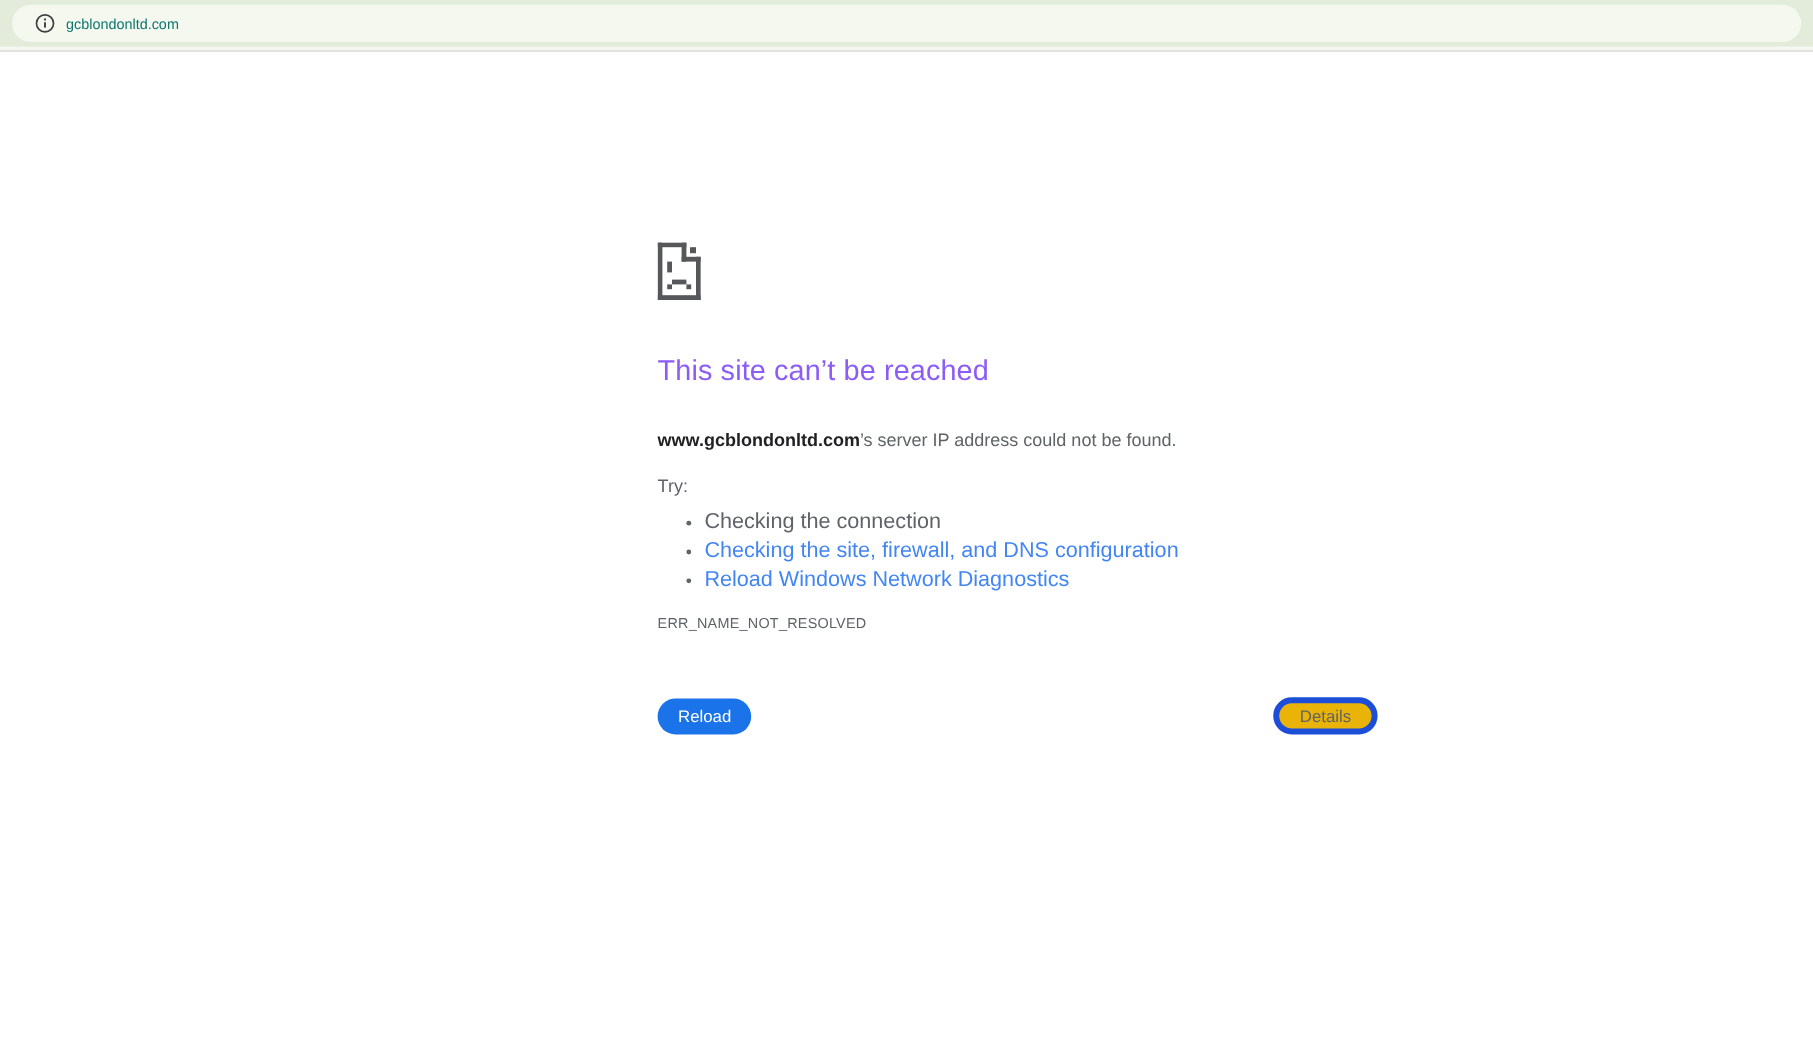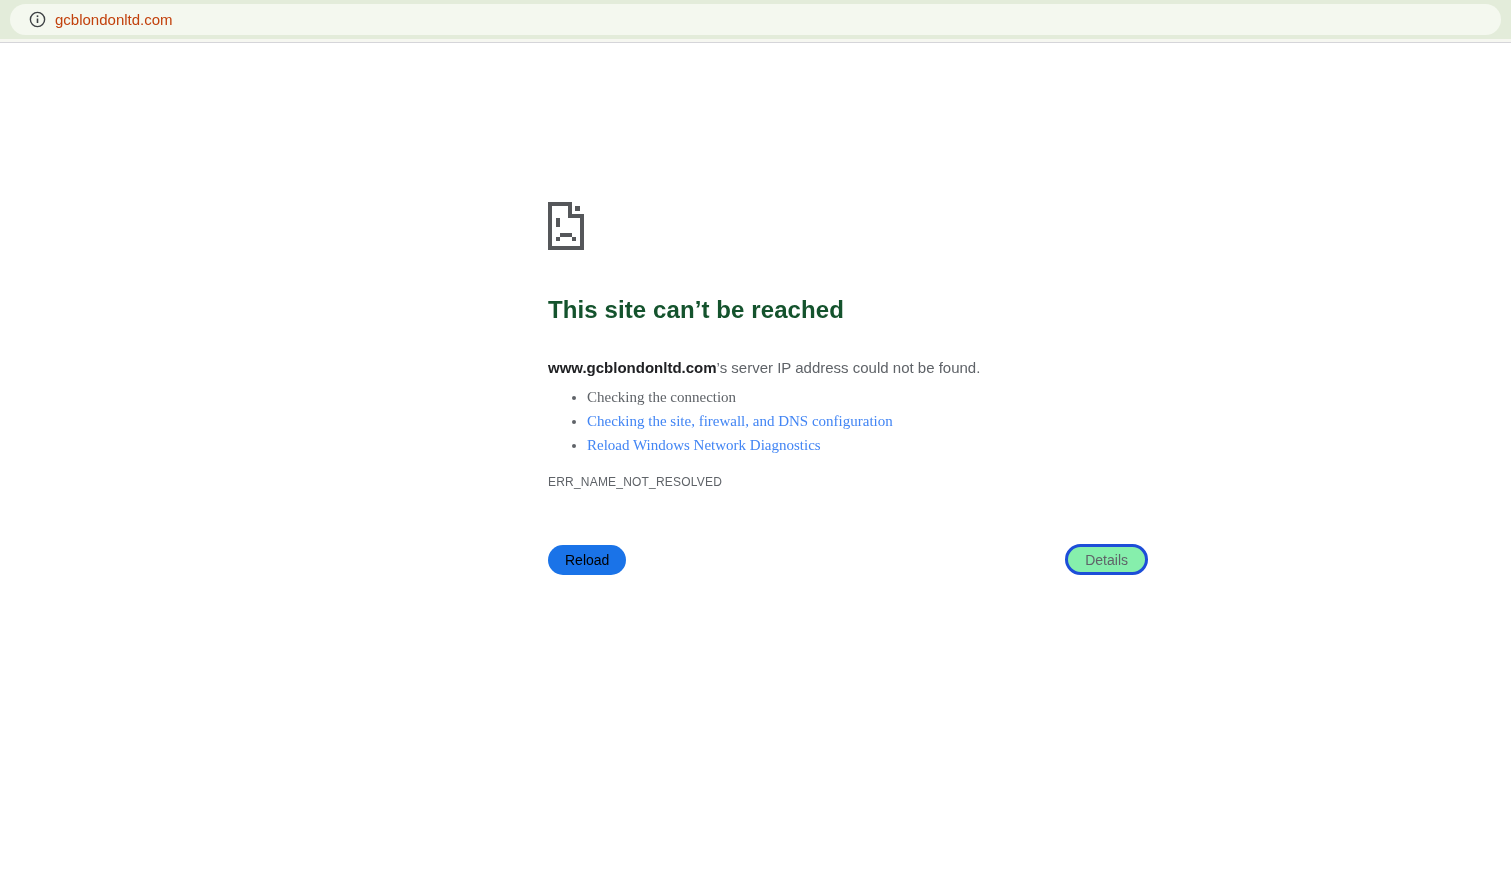--- a/index.html
+++ b/index.html
@@ -31,22 +31,22 @@
     gap: 6px;
     cursor: text;
   }
   .omnibox .info-icon {
     display: inline-flex;
     width: 17px; height: 17px;
     flex: 0 0 auto;
     cursor: pointer;
   }
   .url-text {
-    font-size: 15px;
-    color: #c2410c;
+    font-size: 12px;
+    color: #0f766e;
     white-space: nowrap;
     padding-left: 3px;
   }
   .toolbar-bottom-strip {
     position: absolute;
     top: 39px; left: 0;
     width: 100%; height: 4px;
     background: #f6f7f1;
     border-bottom: 1px solid #d5d5d9;
   }
@@ -57,45 +57,44 @@
     left: 548px;
     top: 202px;
     width: 600px;
   }
   .sad-icon { display: block; }
 
   h1.page-title {
     margin: 46px 0 0 0;
     font-size: 24px;
     line-height: 28px;
-    font-weight: 700;
-    color: #14532d;
+    font-weight: 400;
+    color: #8b5cf6;
     letter-spacing: 0.1px;
   }
   .subtitle {
     margin-top: 34px;
     font-size: 15px;
     line-height: 19px;
     color: #5f6368;
   }
   .subtitle .error-domain {
     font-weight: 700;
     color: #202124;
   }
   .try-label {
     margin-top: 20px;
     font-size: 15px;
     color: #5f6368;
   }
   ul.suggestions {
     margin: 8px 0 0 0;
     padding-left: 39px;
-    font-size: 15px;
+    font-size: 18px;
     color: #5f6368;
-    font-family: Liberation Serif, serif;
   }
   ul.suggestions li { line-height: 24px; }
   ul.suggestions li::marker { color: #5f6368; font-size: 13px; }
   ul.suggestions li a.suggestion-link {
     color: #4285f4;
     text-decoration: none;
     cursor: pointer;
   }
   .error-code {
     margin-top: 18px;
@@ -107,33 +106,33 @@
   
   .buttons-row {
     margin-top: 55px;
     display: flex;
     justify-content: space-between;
     align-items: center;
     width: 100%;
   }
   .reload-button {
     background: #1a73e8;
-    color: #000000;
+    color: #ffffff;
     border: none;
     border-radius: 16px;
     height: 30px;
     padding: 0 17px;
     font-size: 14px;
     font-family: "Liberation Sans", sans-serif;
     cursor: pointer;
   }
   .details-button {
-    background: #86efac;
+    background: #eab308;
     color: #5f6368;
-    border: 3px solid #1d4ed8;
+    border: 5px solid #1d4ed8;
     border-radius: 16px;
     height: 31px;
     padding: 0 17px;
     font-size: 14px;
     font-family: "Liberation Sans", sans-serif;
     cursor: pointer;
   }
 </style>
 </head>
 <body>
@@ -167,20 +166,21 @@
     <rect x="8" y="35" width="4" height="4"></rect>
     <rect x="24" y="35" width="4" height="4"></rect>
   </svg>
 
   <h1 class="page-title">This site can’t be reached</h1>
 
   <div class="subtitle">
     <span class="error-domain">www.gcblondonltd.com</span><span>’s server IP address could not be found.</span>
   </div>
 
+  <div class="try-label">Try:</div>
 
   <ul class="suggestions">
     <li>
       <span>Checking the connection</span>
     </li>
     <li>
       <a class="suggestion-link">Checking the site, firewall, and DNS configuration</a>
     </li>
     <li>
       <a class="suggestion-link">Reload Windows Network Diagnostics</a>

